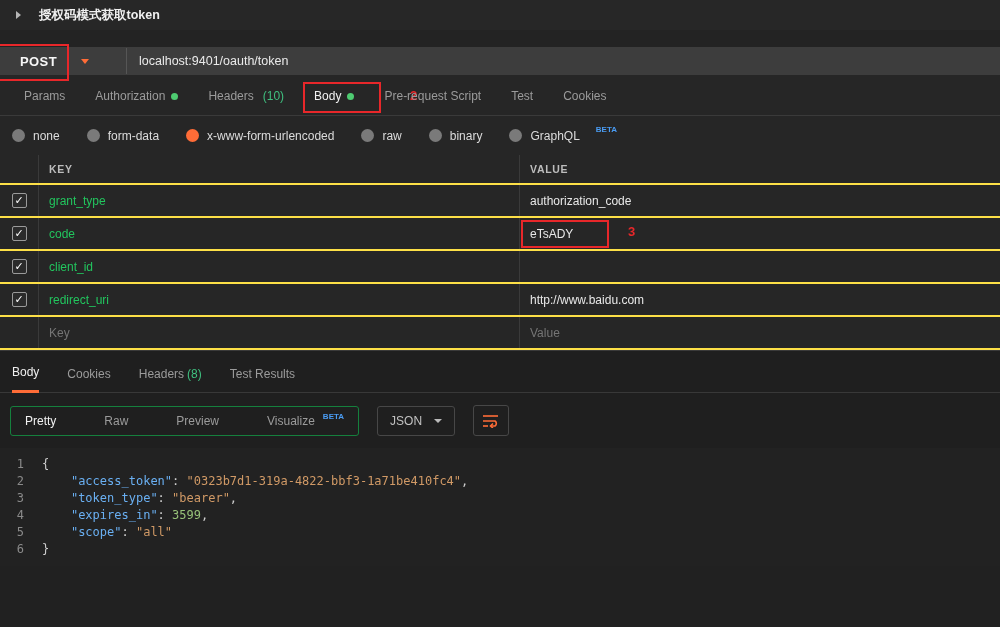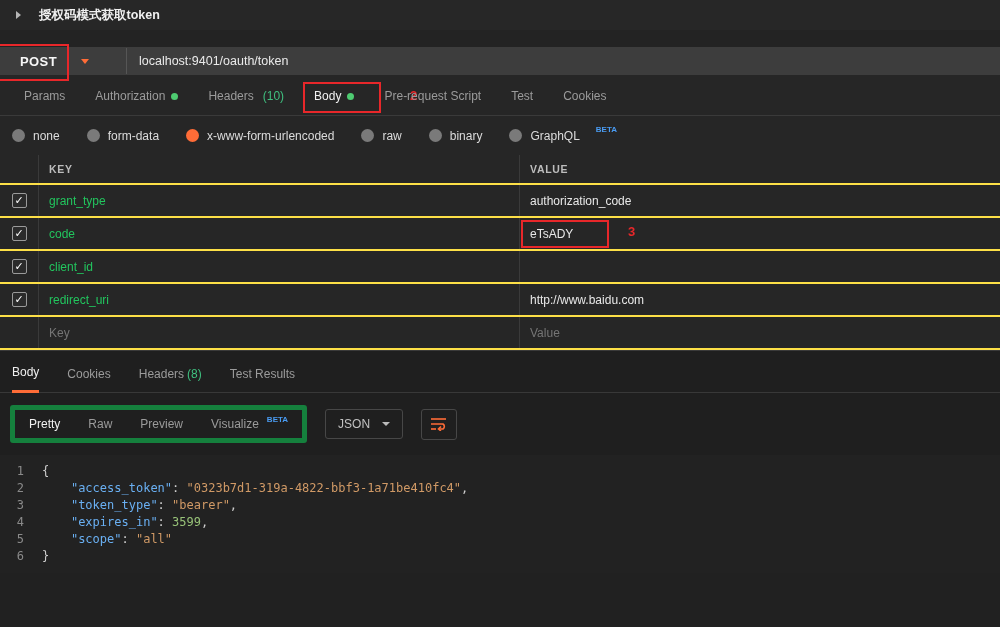--- a/index.html
+++ b/index.html
@@ -59,21 +59,21 @@
   .val-wrap { position:relative; display:inline-block; }
 
   
   .response { background:#1f1f1f; display:flex; flex-direction:column; flex:1; }
   .resp-tabs { display:flex; align-items:flex-end; padding:14px 12px 0; border-bottom:1px solid #383838; gap:28px; }
   .resp-tab { font-size:12px; color:#9b9b9b; padding-bottom:11px; cursor:pointer; }
   .resp-tab.active { color:#f0f0f0; border-bottom:3px solid #ff6c37; margin-bottom:-1px; }
   .count { color:#3fbf7f; margin-left:3px; }
 
   .view-bar { display:flex; align-items:center; padding:12px 10px; gap:18px; }
-  .seg-group { display:flex; border:5px solid #15803d; border-radius:3px; }
+  .seg-group { display:flex; border:1px solid #15803d; border-radius:3px;gap:20px; }
   .seg { padding:7px 14px; font-size:12px; color:#9b9b9b; cursor:pointer; position:relative; }
   .seg.active { color:#f2f2f2; }
   .format-select { display:flex; align-items:center; gap:12px; border:1px solid #474747; border-radius:3px; padding:7px 12px; font-size:12px; color:#c2c2c2; cursor:pointer; }
   .select-caret { width:0; height:0; border-top:4px solid #bbbbbb; border-left:4px solid transparent; border-right:4px solid transparent; }
   .wrap-btn { border:1px solid #474747; border-radius:3px; width:36px; height:31px; display:flex; align-items:center; justify-content:center; cursor:pointer; }
 
   
   .code-area { background:#222222; padding:8px 0; flex:1; font-family:"DejaVu Sans Mono", monospace; }
   .code-line { display:flex; line-height:17px; font-size:12px; }
   .ln { width:42px; text-align:right; padding-right:18px; color:#8a8a8a; flex-shrink:0; }

